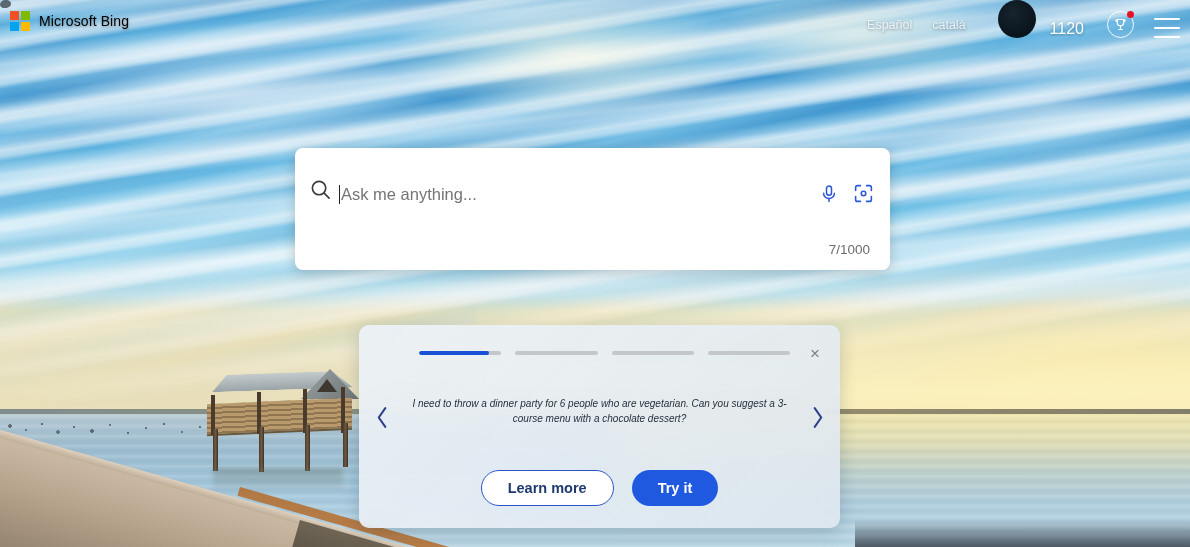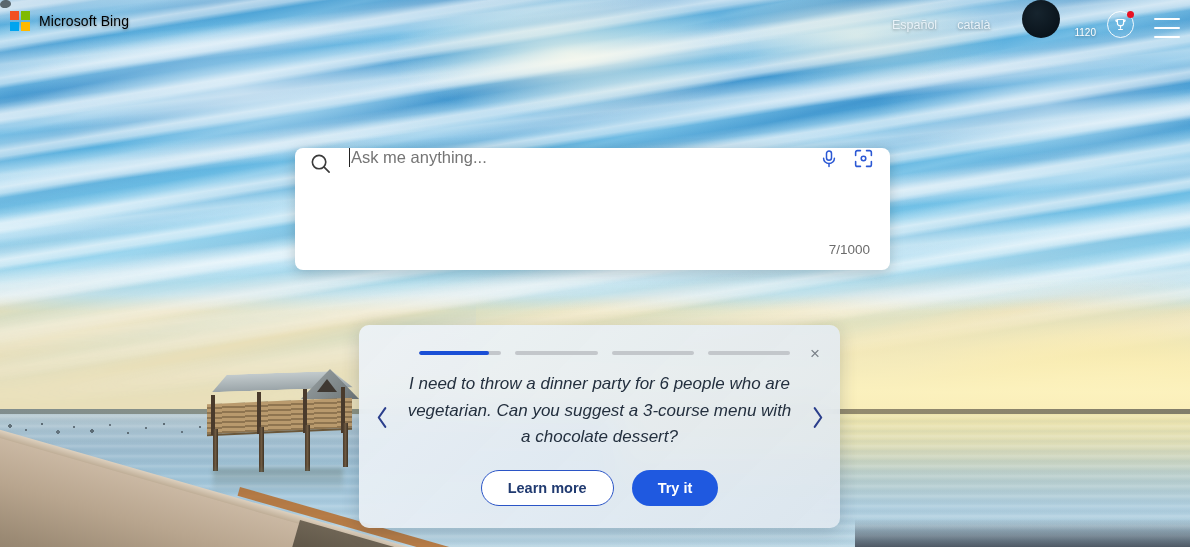--- a/index.html
+++ b/index.html
@@ -234,21 +234,21 @@
   .header-right { margin-left:auto; display:flex; align-items:flex-end; gap:0; padding-right:10px; }
   .lang {
     color:#e9f3f9; font-size:12.5px; padding:6px 10px; cursor:pointer; white-space:nowrap;
   }
   .avatar {
     width:38px; height:38px; border-radius:50%;
     background:radial-gradient(circle at 40% 35%, #16242e, #0a141c 70%);
     margin:0 14px 0 22px; margin-top:-4px;
     cursor:pointer;
   }
-  .points { color:#ffffff; font-size:10px; margin-right:11px; }
+  .points { color:#ffffff; font-size:16px; margin-right:23px; }
   .rewards {
     position:relative; width:27px; height:27px; border-radius:50%;
     border:1.6px solid rgba(255,255,255,0.92);
     display:flex; align-items:center; justify-content:center;
     cursor:pointer;
   }
   .rewards .dot {
     position:absolute; top:-1px; right:-1px; width:7px; height:7px;
     border-radius:50%; background:#e81123;
   }
@@ -259,21 +259,21 @@
   }
   .hamburger i { display:block; height:2.4px; background:#ffffff; border-radius:1px; }
 
   
   .searchbox {
     position:absolute; left:295px; top:148px; width:595px; height:122px;
     background:#ffffff; border-radius:8px;
     box-shadow:0 3px 14px rgba(0,0,0,0.18);
     z-index:15;
   }
-  .search-row { display:flex; align-items:flex-start; height:56px; padding:0 16px 0 10px;gap:10px; }
+  .search-row { display:flex; align-items:flex-end; height:56px; padding:0 16px 0 10px; }
   .search-icon { width:30px; height:30px; display:flex; align-items:center; justify-content:center; flex:0 0 auto; }
   .search-input-wrap { flex:1; display:flex; align-items:center; position:relative; padding-left:4px; }
   .caret {
     width:1px; height:19px; background:#222; margin-right:1px;
     animation:blink 1.1s step-end infinite;
   }
   @keyframes blink { 50% { opacity:0; } }
   .search-placeholder {
     border:0; outline:0; font-size:16.5px; color:#6d6d6d;
     font-family:"Liberation Sans", sans-serif; background:transparent;
@@ -310,21 +310,21 @@
     display:flex; align-items:center; justify-content:center;
     color:#7b8289; font-size:17px; line-height:1; font-weight:300;
   }
   .card-body { flex:1; display:flex; align-items:center; padding:0 6px; }
   .chev {
     width:34px; flex:0 0 34px; display:flex; align-items:center; justify-content:center;
     color:#2f3f8f; cursor:pointer;
   }
   .card-text {
     flex:1; text-align:center;
-    font-style:italic; font-size:17px; line-height:1.55;
+    font-style:italic; font-size:10px; line-height:1.55;
     color:#24303f; padding:0 4px; margin-top:-12px;
   }
   .card-actions {
     display:flex; justify-content:center; gap:18px; padding-bottom:22px;
   }
   .btn {
     border:none; cursor:pointer; border-radius:22px;
     font-family:"Liberation Sans", sans-serif; font-size:14.5px; font-weight:bold;
     padding:0 26px; height:36px; display:flex; align-items:center; justify-content:center;
   }

